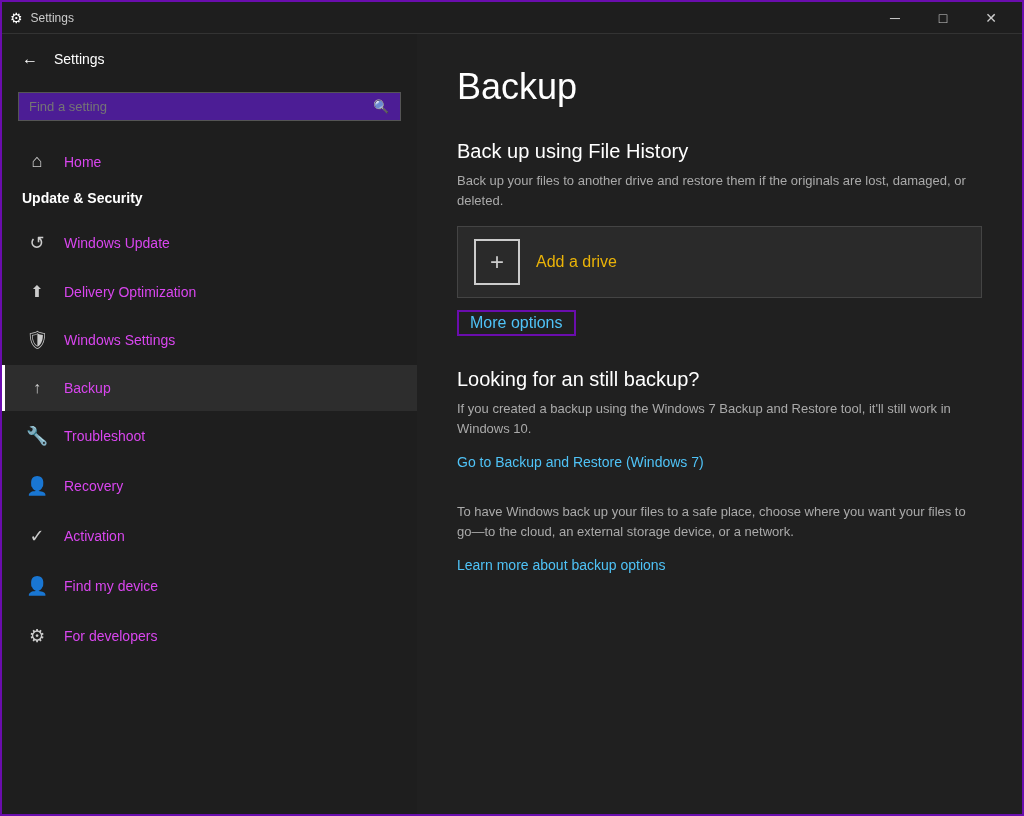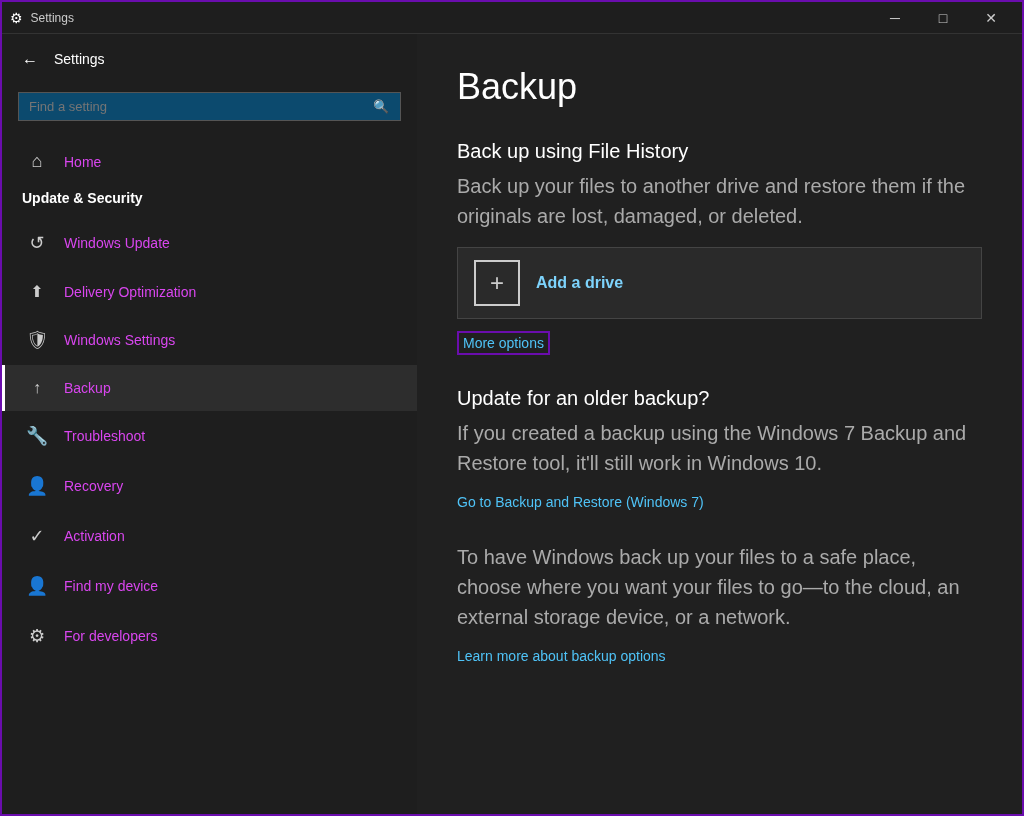--- a/index.html
+++ b/index.html
@@ -81,21 +81,21 @@
     }
     .sidebar-app-title {
       font-size: 14px;
       color: #fff;
     }
 
     .search-box {
       margin: 8px 16px 16px 16px;
       display: flex;
       align-items: center;
-      background: #0c4a6e;
+      background: #4c1d95;
       border: 1px solid #555;
       padding: 6px 10px;
       gap: 8px;
     }
     .search-input {
       background: none;
       border: none;
       color: #aaa;
       font-size: 13px;
       outline: none;
@@ -160,21 +160,21 @@
     }
 
     .section-heading {
       font-size: 20px;
       font-weight: 400;
       color: #fff;
       margin-bottom: 8px;
     }
 
     .section-desc {
-      font-size: 20px;
+      font-size: 13px;
       color: #aaa;
       margin-bottom: 16px;
       line-height: 1.5;
     }
 
     .add-drive-btn {
       display: flex;
       align-items: center;
       gap: 16px;
       background: #2a2a2a;
@@ -190,32 +190,31 @@
       border: 2px solid #ccc;
       display: flex;
       align-items: center;
       justify-content: center;
       font-size: 24px;
       color: #ccc;
       flex-shrink: 0;
     }
     .add-drive-label {
       font-size: 16px;
-      color: #7dd3fc;
-      font-weight: bold;
+      color: #eab308;
     }
 
     .more-options-link {
       display: inline-block;
-      font-size: 14px;
+      font-size: 16px;
       color: #4fc3f7;
       cursor: pointer;
       margin-bottom: 32px;
       border: 2px solid #6a0dad;
-      padding: 2px 4px;
+      padding: 2px 11px;
       text-decoration: none;
     }
 
     .link-text {
       color: #4fc3f7;
       cursor: pointer;
       font-size: 14px;
       display: block;
       margin-top: 4px;
     }
@@ -320,21 +319,21 @@
     <p class="section-desc">Back up your files to another drive and restore them if the originals are lost, damaged, or deleted.</p>
 
     <button class="add-drive-btn">
       <div class="plus-icon-box">+</div>
       <span class="add-drive-label">Add a drive</span>
     </button>
 
     <a class="more-options-link">More options</a>
 
     
-    <h2 class="section-heading">Update for an older backup?</h2>
+    <h2 class="section-heading">Looking for an still backup?</h2>
     <p class="section-desc">If you created a backup using the Windows 7 Backup and Restore tool, it'll still work in Windows 10.</p>
     <a class="link-text">Go to Backup and Restore (Windows 7)</a>
 
     <div style="height: 32px;"></div>
 
     
     <p class="section-desc">To have Windows back up your files to a safe place, choose where you want your files to go—to the cloud, an external storage device, or a network.</p>
     <a class="link-text">Learn more about backup options</a>
 
   </div>

